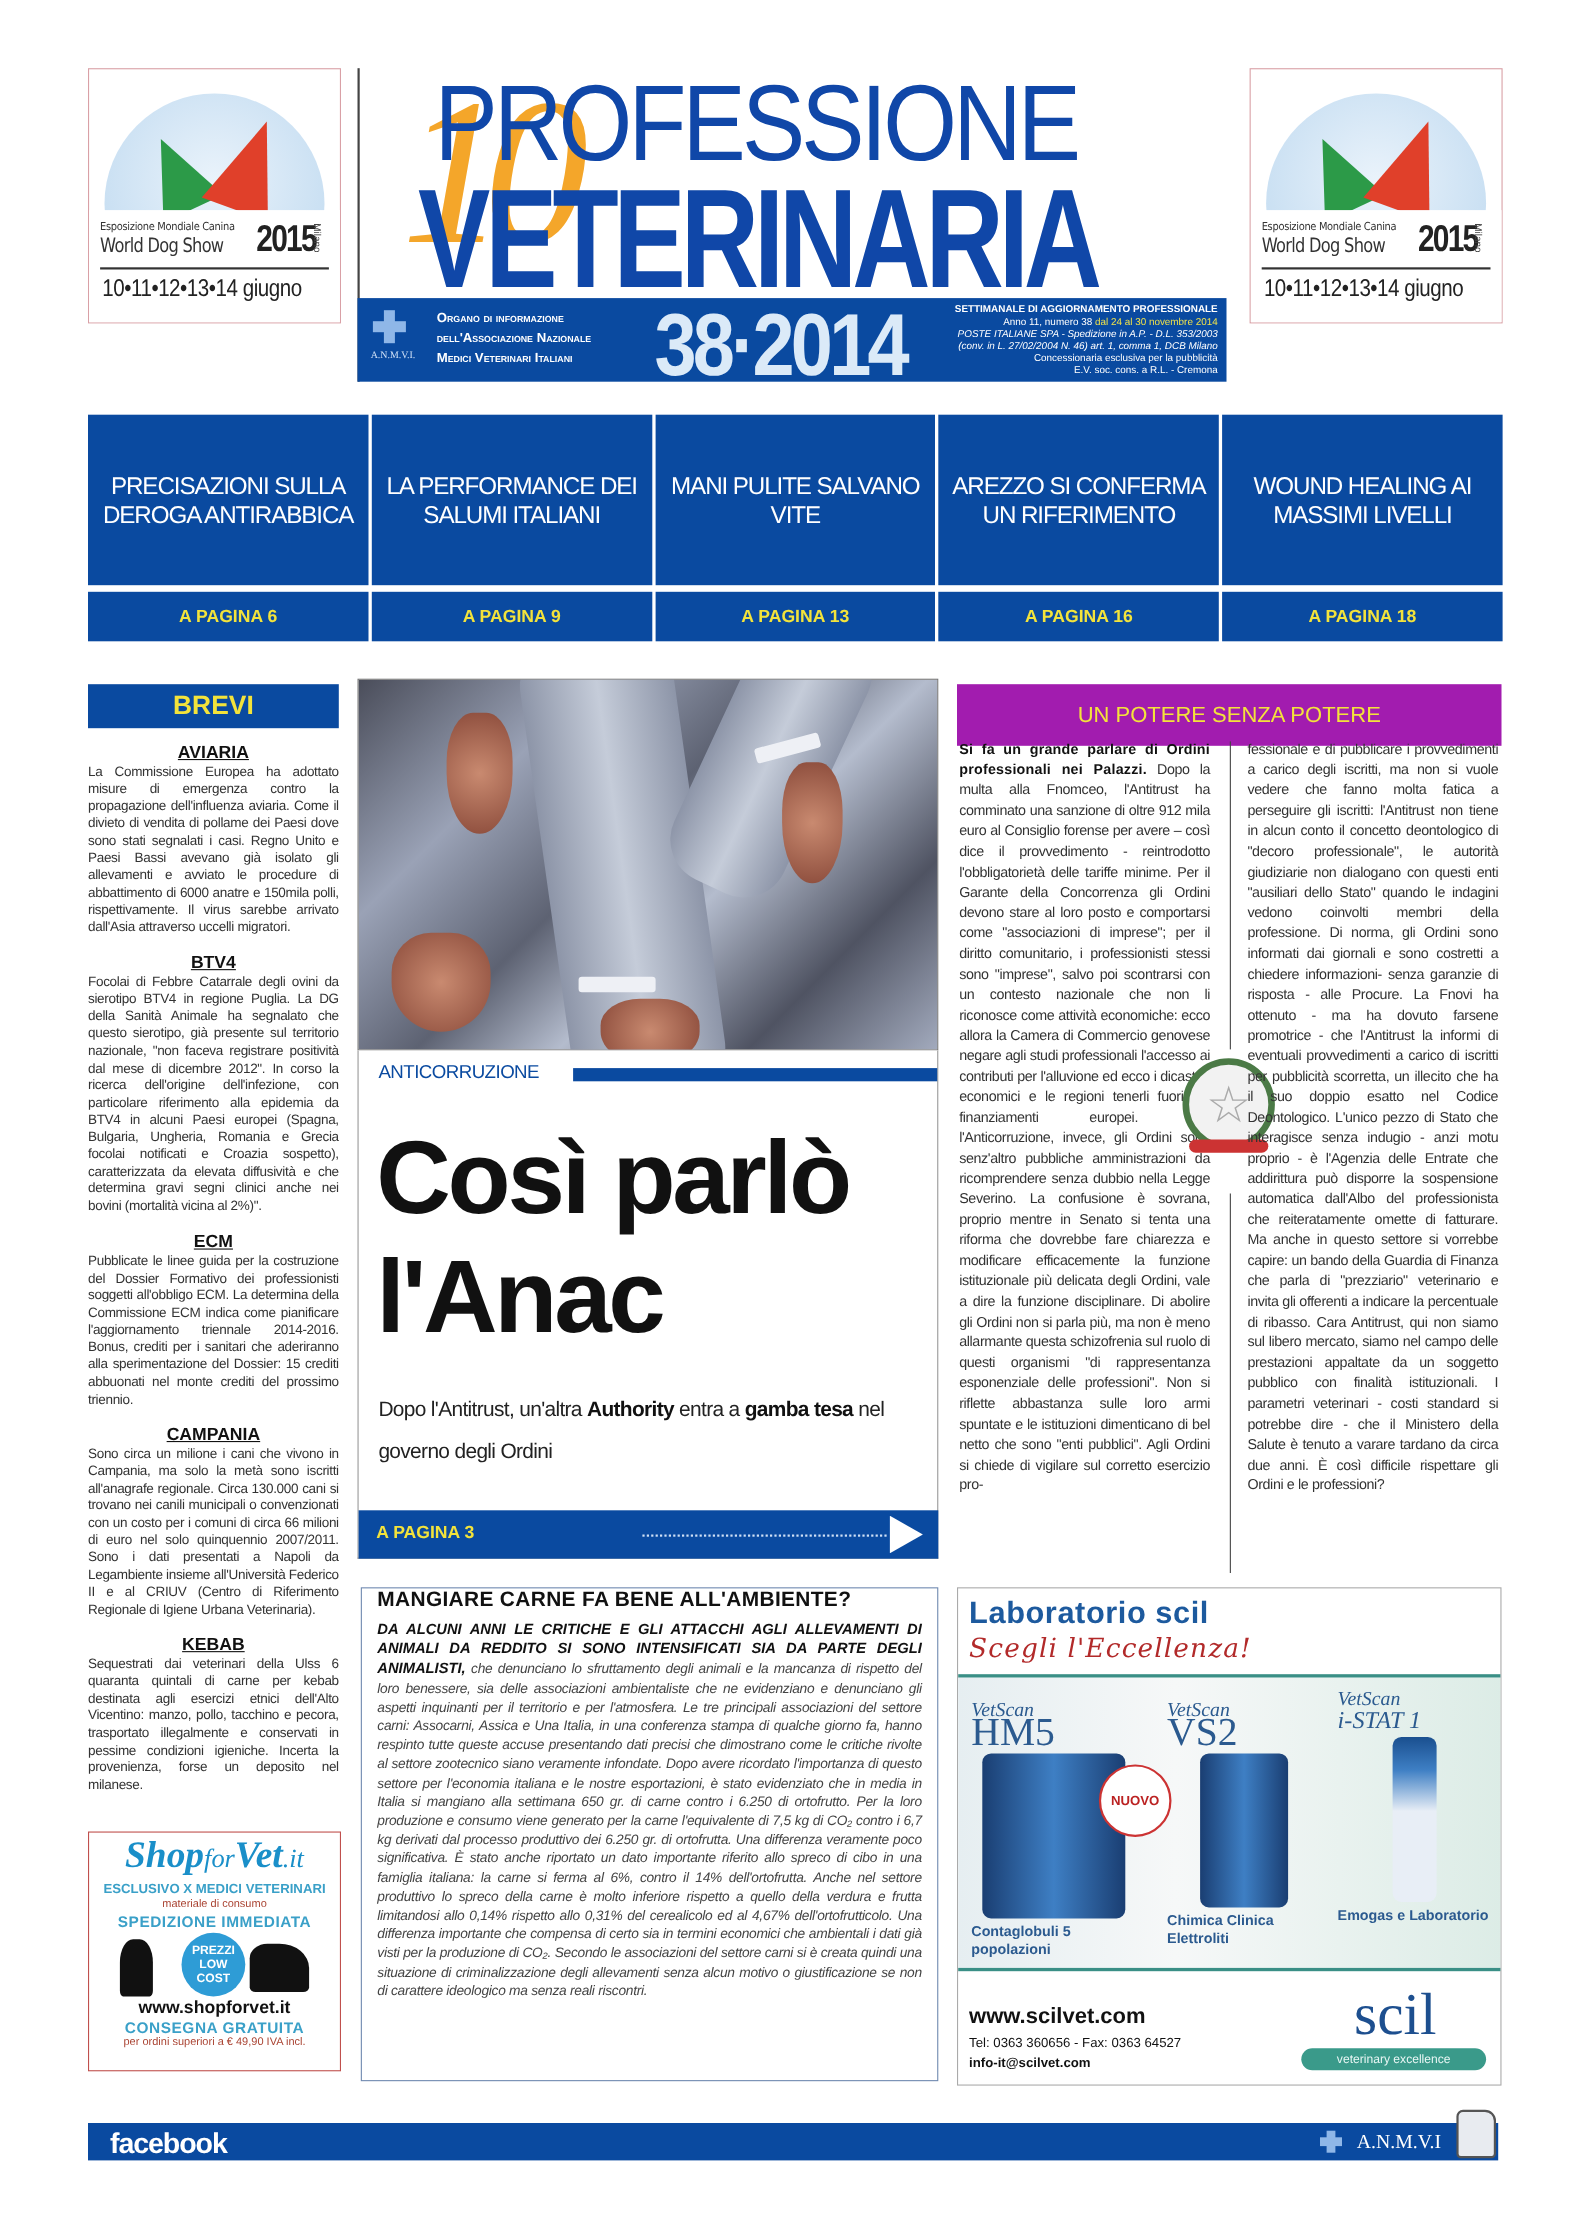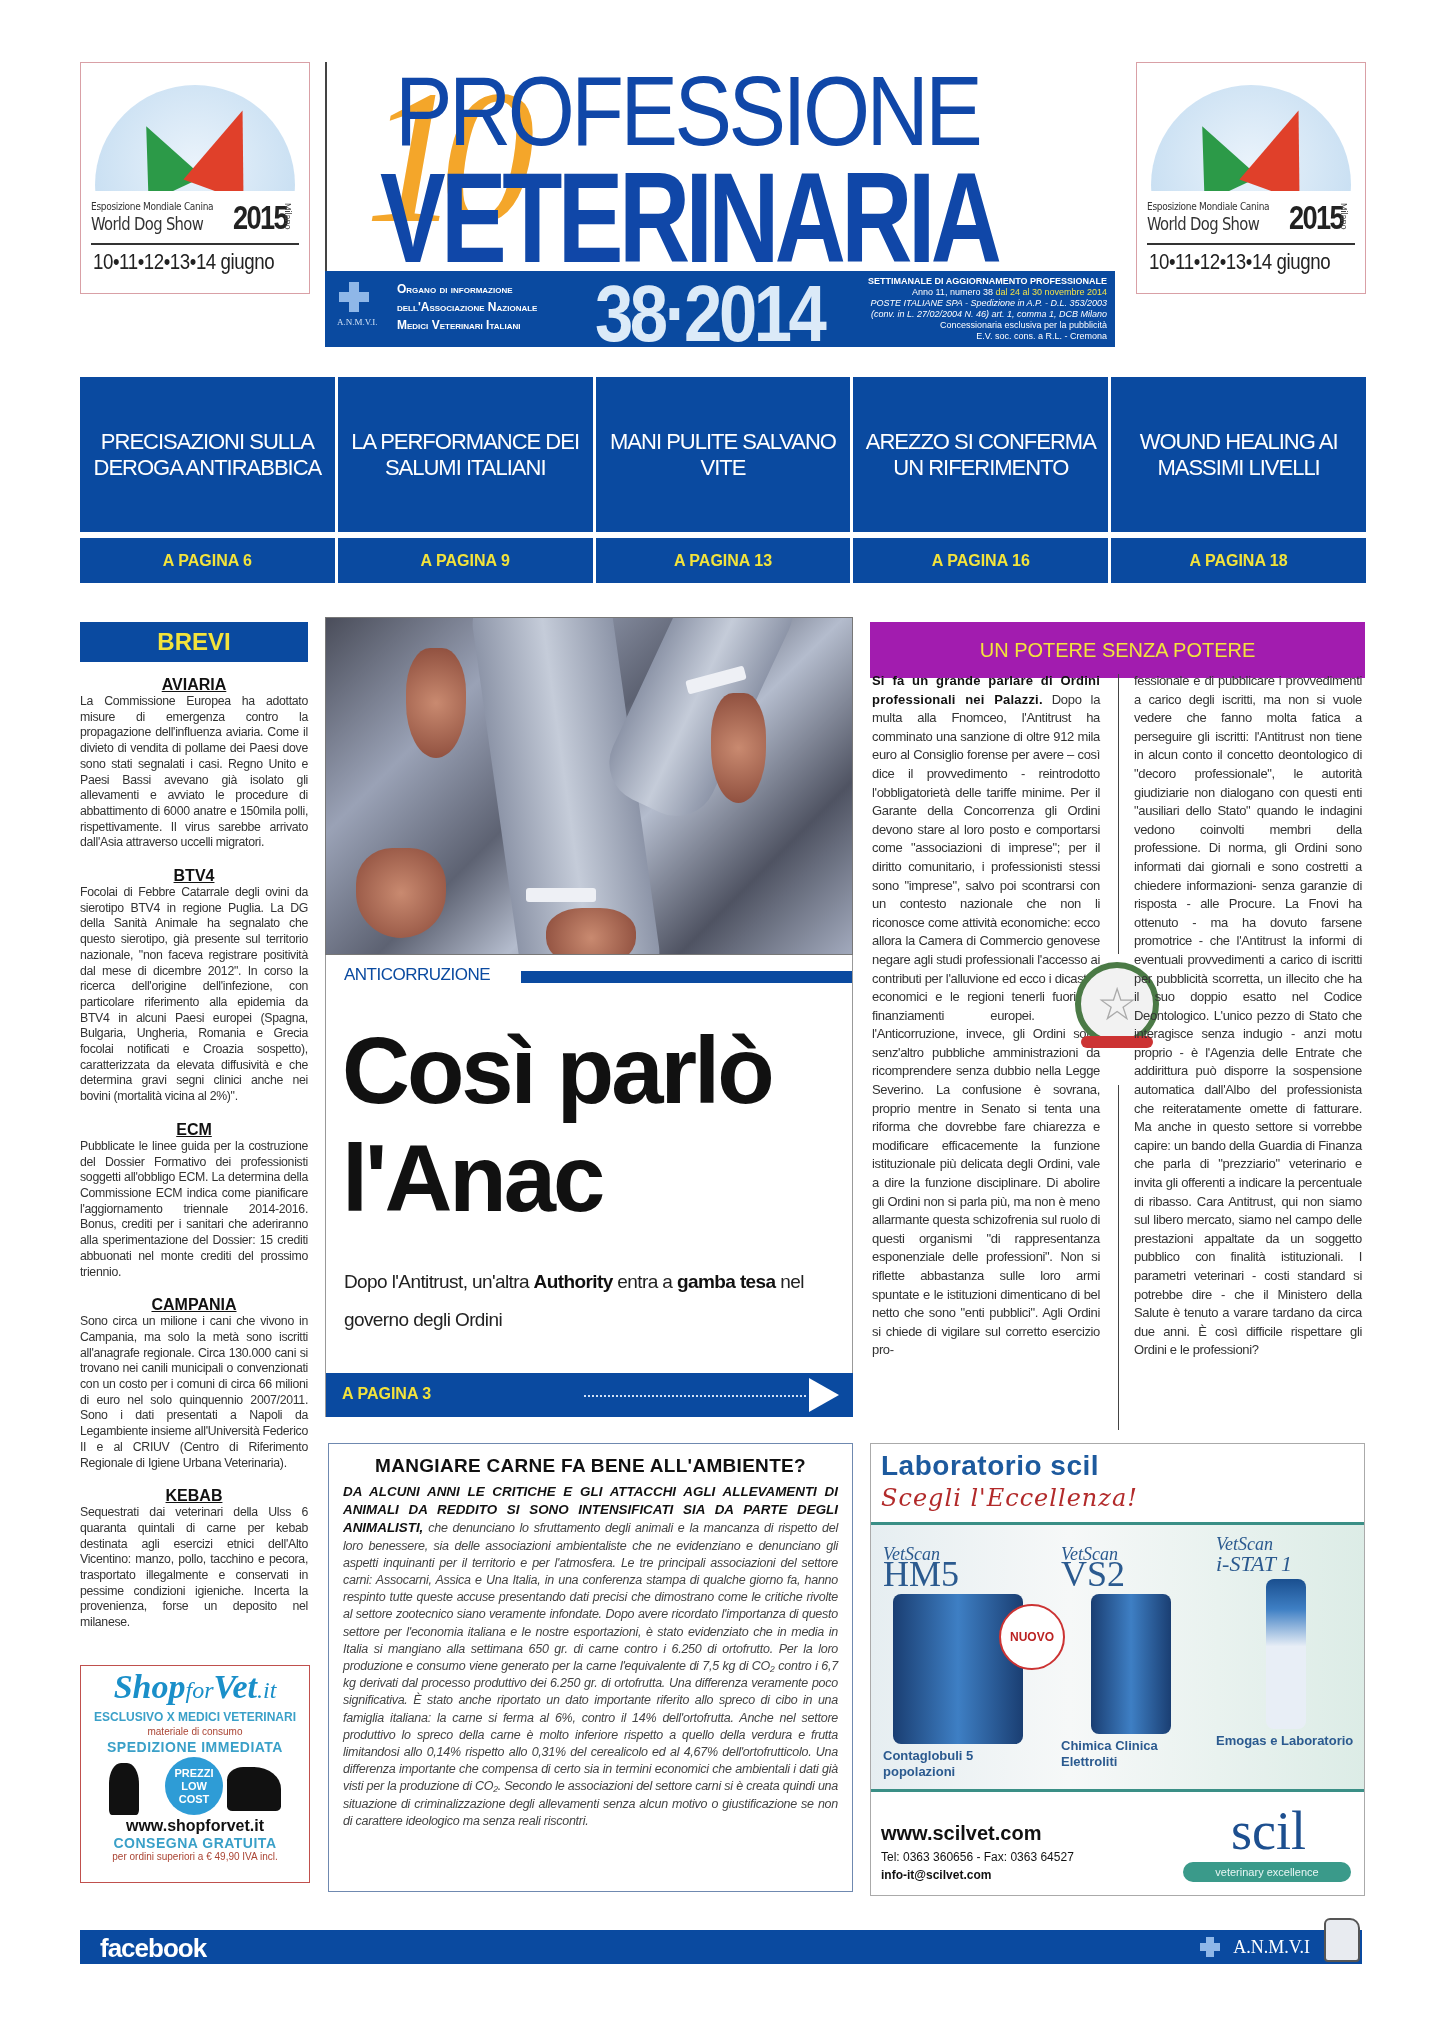--- a/index.html
+++ b/index.html
@@ -75,21 +75,21 @@
 .rh{position:absolute;left:870px;top:622px;width:495px;height:56px;background:#a21caf;color:#f3e33b;font-size:20px;font-weight:normal;display:flex;align-items:center;justify-content:center}
 .col{position:absolute;top:672px;width:228px;font-size:13px;line-height:18.6px;color:#333;text-align:justify;letter-spacing:-.35px}
 .col1{left:872px}
 .col2{left:1134px}
 .col .lead{font-weight:bold;color:#111;letter-spacing:.2px}
 .colsep{position:absolute;left:1118px;width:1px;background:#444}
 .emblem{position:absolute;left:1075px;top:962px;width:84px;height:84px;border-radius:50%;border:6px solid #4b7a46;background:#f2f2f2;display:flex;align-items:center;justify-content:center;font-size:46px;color:#aaa}
 .emblem .ribbon{position:absolute;left:0;bottom:-8px;width:72px;height:12px;background:#c33;border-radius:6px}
 
 .meat{position:absolute;left:328px;top:1443px;width:525px;height:449px;border:1.5px solid #6f89b0;background:#fff;padding:0 14px}
-.meat h3{text-align:center;font-size:19px;font-weight:bold;color:#111;margin-top:11px;letter-spacing:.3px}
+.meat h3{text-align:left;font-size:19px;font-weight:bold;color:#111;margin-top:0;letter-spacing:.3px}
 .meat p{font-size:12.5px;line-height:17.2px;color:#444;font-style:italic;text-align:justify;letter-spacing:-.25px;margin-top:6px}
 .meat p b{font-size:13.4px;color:#111;letter-spacing:0}
 
 .scil{position:absolute;left:870px;top:1443px;width:495px;height:453px;border:1px solid #aaa;background:#fff;overflow:hidden}
 .scil .band{position:absolute;left:0;top:78px;width:495px;height:270px;background:linear-gradient(90deg,#e6eef1,#f6f8f8 40%,#dcece6);border-top:3px solid #3a8f86;border-bottom:3px solid #3a8f86}
 .scil .title{position:absolute;left:10px;top:6px;font-size:28px;font-weight:bold;color:#1d5a9e;letter-spacing:.5px}
 .scil .sub{position:absolute;left:10px;top:40px;font-size:24px;font-style:italic;color:#b22a2a;font-family:"DejaVu Serif",serif;letter-spacing:1px}
 .scil .prod{position:absolute;text-align:left;color:#2b5a8f;font-weight:bold;font-size:13px;line-height:16px}
 .scil .pname{font-family:"Liberation Serif",serif;font-style:italic;font-weight:normal;color:#2b5a8f;font-size:18px;line-height:20px}
 .scil .pname big{font-size:36px;font-style:normal}

